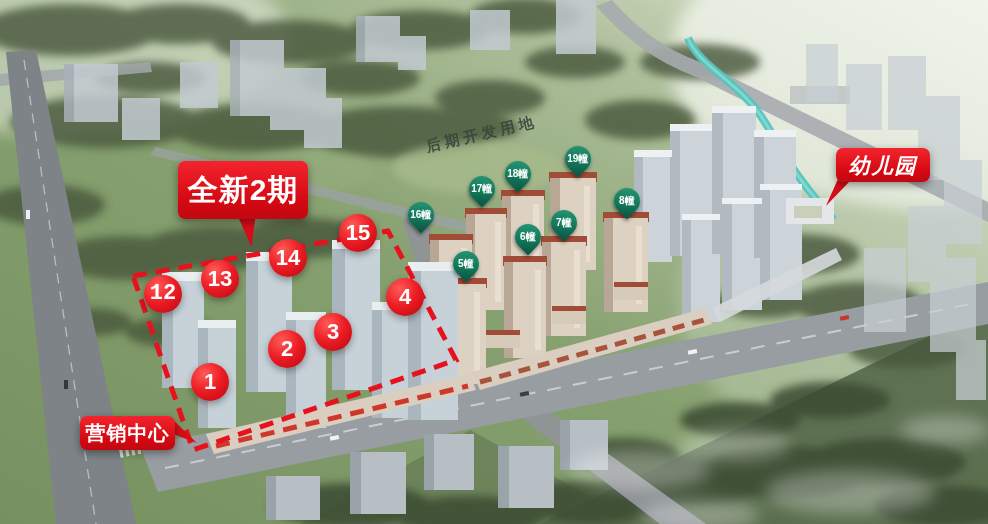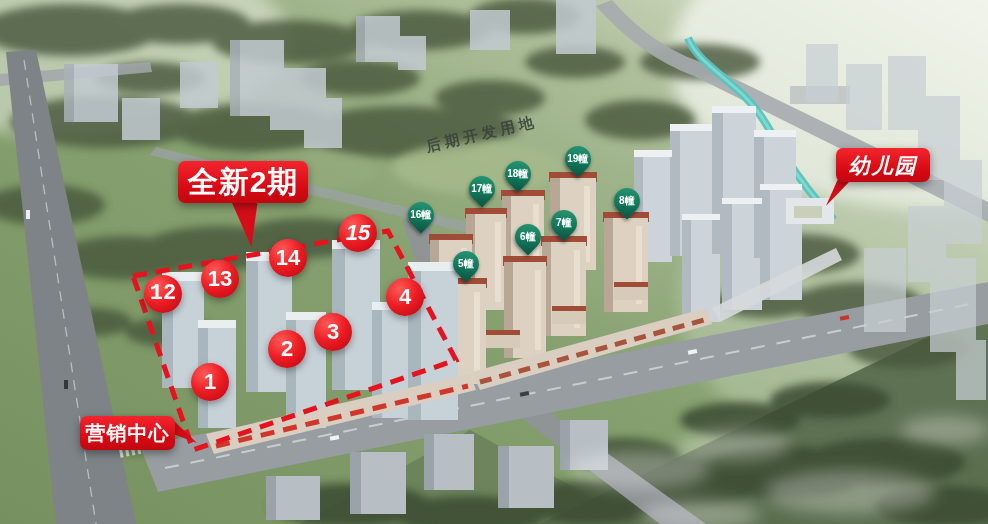--- a/index.html
+++ b/index.html
@@ -17,21 +17,21 @@
        background:linear-gradient(140deg,#2b9b78 0%,#137a5c 55%,#0b5240 100%);
        border-radius:50% 50% 0 50%;transform:rotate(45deg);
        box-shadow:1px 2px 4px rgba(0,0,0,.45);display:flex;align-items:center;justify-content:center;}
   .pin span{transform:rotate(-45deg);color:#fff;font-size:10px;font-weight:bold;white-space:nowrap;}
   
   .callout{position:absolute;z-index:40;color:#fff;font-weight:bold;text-align:center;
            background:linear-gradient(180deg,#f3242e 0%,#d40812 70%,#c00811 100%);
            border-radius:7px;box-shadow:0 3px 8px rgba(0,0,0,.4);
            display:flex;align-items:center;justify-content:center;line-height:1;}
   .tail{position:absolute;z-index:39;background:#d50d18;}
-  .co-phase{left:178px;top:161px;width:130px;height:42px;font-size:30px;letter-spacing:1px;}
+  .co-phase{left:178px;top:161px;width:130px;height:58px;font-size:30px;letter-spacing:1px;}
   .tail-phase{left:228px;top:199px;width:30px;height:50px;clip-path:polygon(8% 0,100% 0,78% 96%);}
   .co-kind{left:836px;top:148px;width:94px;height:34px;font-size:21px;letter-spacing:2px;font-style:italic;}
   .tail-kind{left:822px;top:176px;width:28px;height:32px;clip-path:polygon(57% 9%,100% 16%,14% 94%);}
   .co-mkt{left:80px;top:416px;width:95px;height:34px;font-size:20px;letter-spacing:1px;}
   .tail-mkt{left:172px;top:418px;width:28px;height:28px;clip-path:polygon(4% 7%,4% 57%,89% 89%);}
   
   .land{position:absolute;left:424px;top:138px;z-index:10;transform:rotate(-13deg);transform-origin:left top;
         color:#39433b;font-size:15px;font-weight:bold;letter-spacing:4px;opacity:.88;white-space:nowrap;}
 </style>
 </head>
@@ -347,21 +347,21 @@
     <span>5幢</span>
     </div>
 
   <div class="cm" style="left:191px;top:363px;">1</div>
   <div class="cm" style="left:268px;top:330px;">2</div>
   <div class="cm" style="left:314px;top:313px;">3</div>
   <div class="cm" style="left:386px;top:278px;">4</div>
   <div class="cm" style="left:144px;top:275px;font-family:Liberation Mono, monospace;">12</div>
   <div class="cm" style="left:201px;top:249px;margin-top:11px;">13</div>
   <div class="cm" style="left:269px;top:239px;">14</div>
-  <div class="cm" style="left:339px;top:214px;font-style:italic;">15</div>
+  <div class="cm" style="left:339px;top:214px;">15</div>
 
   <div class="tail tail-phase"></div>
   <div class="callout co-phase">全新2期</div>
 
   <div class="tail tail-kind"></div>
   <div class="callout co-kind">幼儿园</div>
 
   <div class="tail tail-mkt"></div>
   <div class="callout co-mkt">营销中心</div>
 

